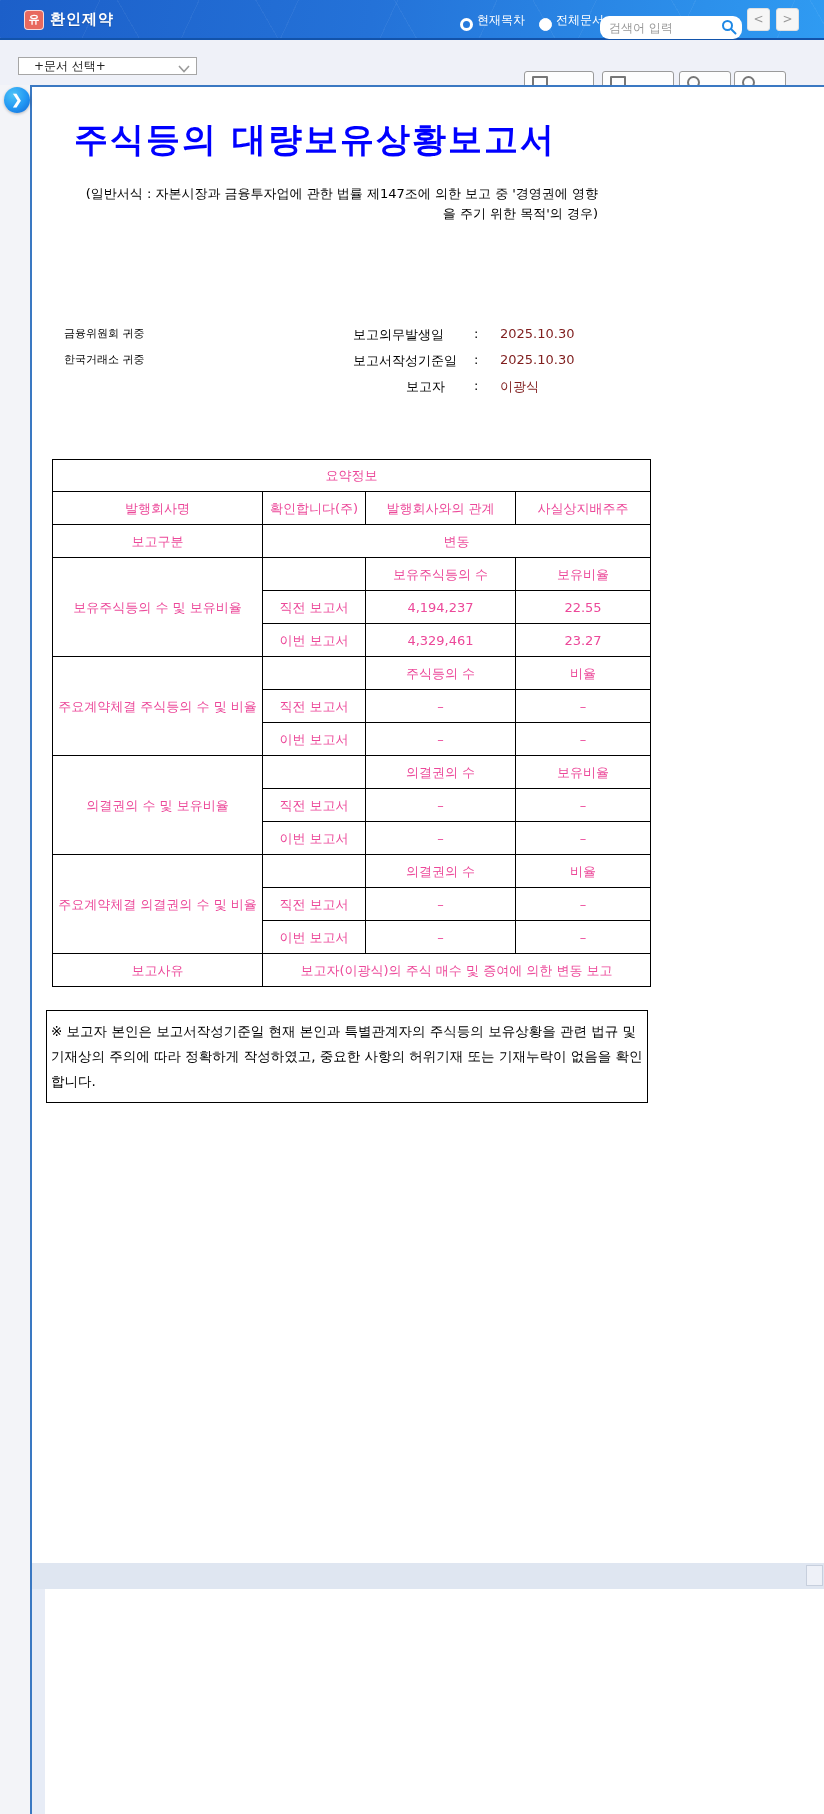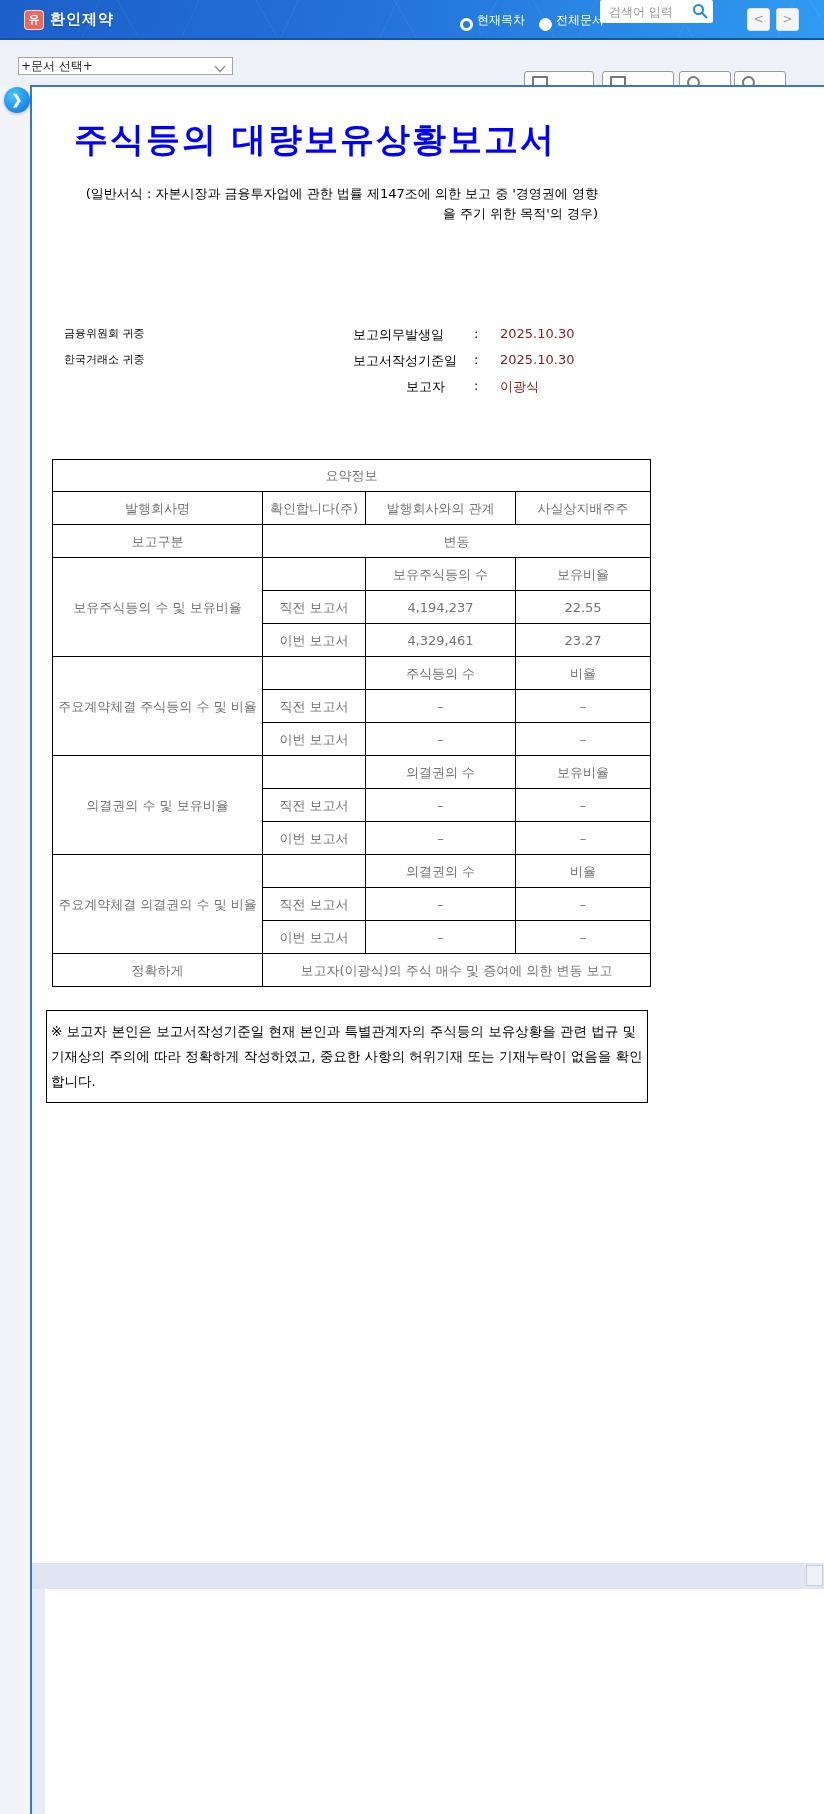--- a/index.html
+++ b/index.html
@@ -27,43 +27,43 @@
   .company-name{
     position:absolute;left:50px;top:10px;color:#ffffff;font-size:15px;font-weight:bold;
     letter-spacing:1px;text-shadow:0 1px 1px rgba(0,0,0,0.2);
   }
   .radio-group{position:absolute;left:460px;top:12px;height:16px;}
   .radio-dot{display:inline-block;vertical-align:middle;width:11px;height:11px;border-radius:50%;}
   .radio-dot.sel{border:3px solid #ffffff;background:transparent;width:7px;height:7px;}
   .radio-dot.unsel{background:#ffffff;border:1px solid #ffffff;}
   .radio-label{display:inline-block;vertical-align:middle;color:#fff;font-size:12px;margin:0 14px 7px 4px;}
   .search-box{
-    position:absolute;left:600px;top:0;width:113px;height:23px;background:#fff;
-    border-radius:2px;box-sizing:border-box;
+    position:absolute;left:600px;top:16px;width:142px;height:23px;background:#fff;
+    border-radius:9px;box-sizing:border-box;
   }
   .search-box input{
     position:absolute;left:7px;top:1px;width:100px;height:19px;border:none;outline:none;
     font-size:12px;color:#333;font-family:"DejaVu Sans","Liberation Sans",sans-serif;
   }
   .search-box input::placeholder{color:#999;}
   .search-icon{position:absolute;right:5px;top:3px;width:16px;height:16px;}
   .nav-btn{
     position:absolute;top:8px;width:23px;height:23px;background:#f6f6f6;
     border:1px solid #e0e0e0;border-radius:3px;box-sizing:border-box;
     color:#9a9a9a;font-size:12px;line-height:20px;text-align:center;cursor:pointer;
   }
   .nav-prev{left:747px;} .nav-next{left:776px;}
   
   .toolbar-strip{
     position:absolute;left:0;top:40px;width:824px;height:45px;background:#eff1f8;z-index:0;
   }
   .doc-select{
-    position:absolute;left:18px;top:17px;width:215px;height:18px;background:#fff;
+    position:absolute;left:18px;top:17px;width:179px;height:18px;background:#fff;
     border:1px solid #a6a6a6;box-sizing:border-box;font-size:12px;color:#222;
-    line-height:16px;padding-left:2px;cursor:pointer;
+    line-height:16px;padding-left:15px;cursor:pointer;
   }
   .doc-select .chev{position:absolute;right:6px;top:3px;width:12px;height:10px;}
   .clipped-btn{
     position:absolute;top:31px;height:26px;background:#fdfdfd;border:1px solid #9a9a9a;
     border-radius:3px;box-sizing:border-box;cursor:pointer;
   }
   .clipped-btn .mini-rect{position:absolute;left:7px;top:4px;width:12px;height:8px;border:2px solid #777;border-radius:1px;}
   .clipped-btn .mini-circ{position:absolute;left:7px;top:4px;width:9px;height:9px;border:2px solid #777;border-radius:50%;}
   
   .side-toggle{
@@ -88,21 +88,21 @@
     position:absolute;left:0px;top:97px;width:566px;text-align:right;
     color:#000;font-size:13px;line-height:20px;
   }
   .recipient{position:absolute;left:32px;font-size:11px;color:#000;}
   .meta-label{position:absolute;font-size:13px;color:#000;}
   .meta-colon{position:absolute;left:442px;font-size:13px;color:#000;}
   .meta-value{position:absolute;left:468px;width:104px;text-align:left;font-size:13px;color:#7f1d1d;}
   
   .summary-table{
     position:absolute;left:20px;top:372px;width:598px;
-    border-collapse:collapse;table-layout:fixed;font-size:13px;color:#737373;
+    border-collapse:collapse;table-layout:fixed;font-size:13px;color:#ec4899;
   }
   .summary-table td{
     border:1px solid #000;text-align:center;vertical-align:middle;
     height:30px;padding:1px 4px;line-height:17px;
   }
   .summary-table tr.hdr td{height:29px;}
   
   .note-box{
     position:absolute;left:14px;top:923px;width:602px;box-sizing:border-box;
     border:1px solid #000;padding:8px 4px;font-size:13.5px;line-height:25px;color:#000;
@@ -272,21 +272,21 @@
         <td>–</td>
         <td>–</td>
       </tr>
       <tr>
         <td>이번 보고서</td>
         <td>–</td>
         <td>–</td>
       </tr>
 
       <tr>
-        <td>정확하게</td>
+        <td>보고사유</td>
         <td colspan="3">보고자(이광식)의 주식 매수 및 증여에 의한 변동 보고</td>
       </tr>
     </tbody>
       </table>
 
     <div class="note-box">※ 보고자 본인은 보고서작성기준일 현재 본인과 특별관계자의 주식등의 보유상황을 관련 법규 및 기재상의 주의에 따라 정확하게 작성하였고, 중요한 사항의 허위기재 또는 기재누락이 없음을 확인합니다.</div>
 
     <div class="left-gutter"></div>
     <div class="hscroll">
       <div class="hscroll-corner"></div>

